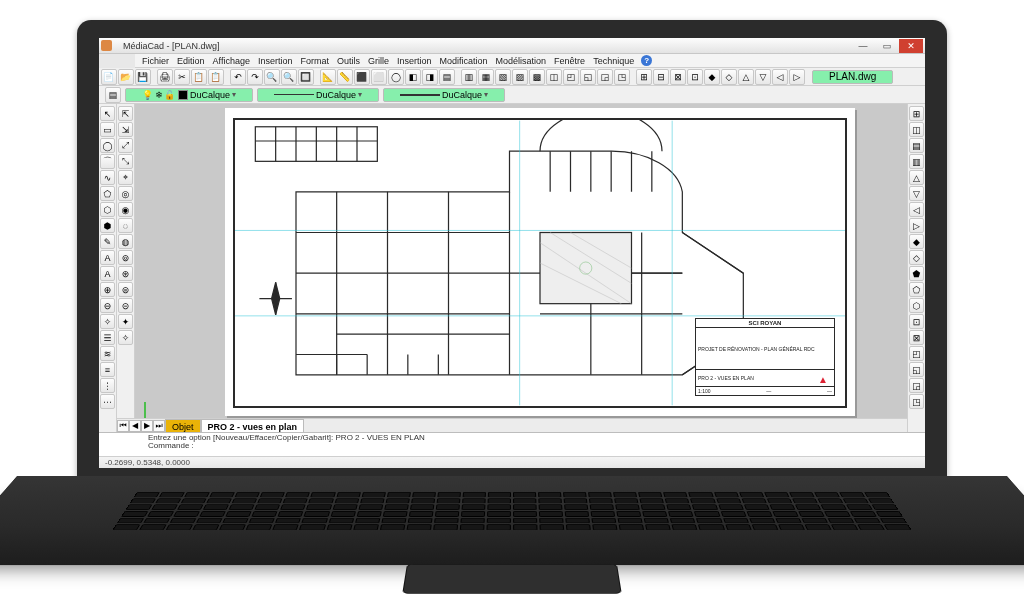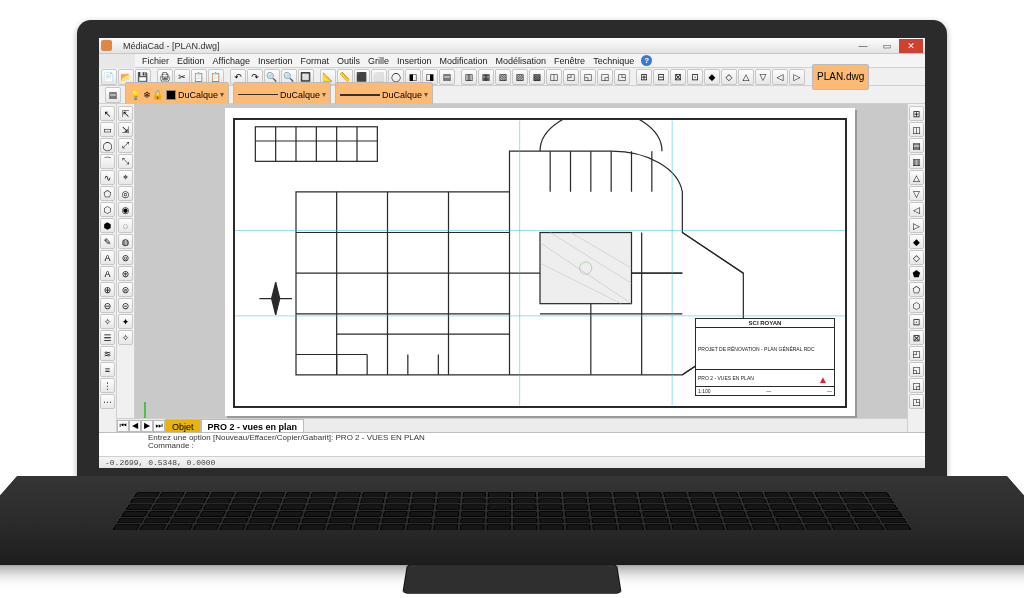--- a/index.html
+++ b/index.html
@@ -120,22 +120,22 @@
   .tb-sep { width:4px; }
 
   .layerbar {
     height: 18px; background:#f0f0f0;
     border-bottom:1px solid #cfcfcf;
     display:flex; align-items:center; gap:4px; padding:0 6px;
     font-size:9px;
   }
   .lb-group {
     display:flex;align-items:center;gap:2px;
-    background:#fdba74;border:1px solid #bbb;
-    height:26px;padding:0 4px;border-radius:2px;
+    background:#86efac;border:1px solid #bbb;
+    height:14px;padding:0 16px;border-radius:2px;
   }
   .lb-swatch {width:10px;height:10px;border:1px solid #888;}
   .lb-arrow {font-size:8px;color:#555;}
   .lb-line {width:40px;height:0;border-top:1px solid #333;}
 
   .workspace {
     position:absolute;
     top: 66px; bottom: 36px; left:0; right:0;
     display:flex;
   }
@@ -195,21 +195,21 @@
     font-size:8px;color:#333;padding:1px 4px;line-height:1.05;
   }
   .cmdlines div { white-space:pre; overflow:hidden; text-overflow:ellipsis;padding-left:45px; }
 
   .statusbar {
     position:absolute;left:0;right:0;bottom:0;height:12px;
     background:linear-gradient(#f4f4f4,#e6e6e6);
     border-top:1px solid #cfcfcf;
     display:flex;align-items:center;gap:0;font-size:8px;color:#444;
   }
-  .statusbar .coords { padding:7px 6px;font-family:Liberation Mono, monospace; }
+  .statusbar .coords { padding:7px 6px; }
   .sb-btn {
     padding:0 4px;height:11px;line-height:11px;
     border:1px solid #bbb;background:#fafafa;margin-left:1px;
   }
   .sb-btn.on { background:#707070;color:#fff;border-color:#666; }
 
   .titleblock {
     position:absolute; right:10px; bottom:10px;
     width:140px; height:78px;
     border:1px solid #2a2a2a;

